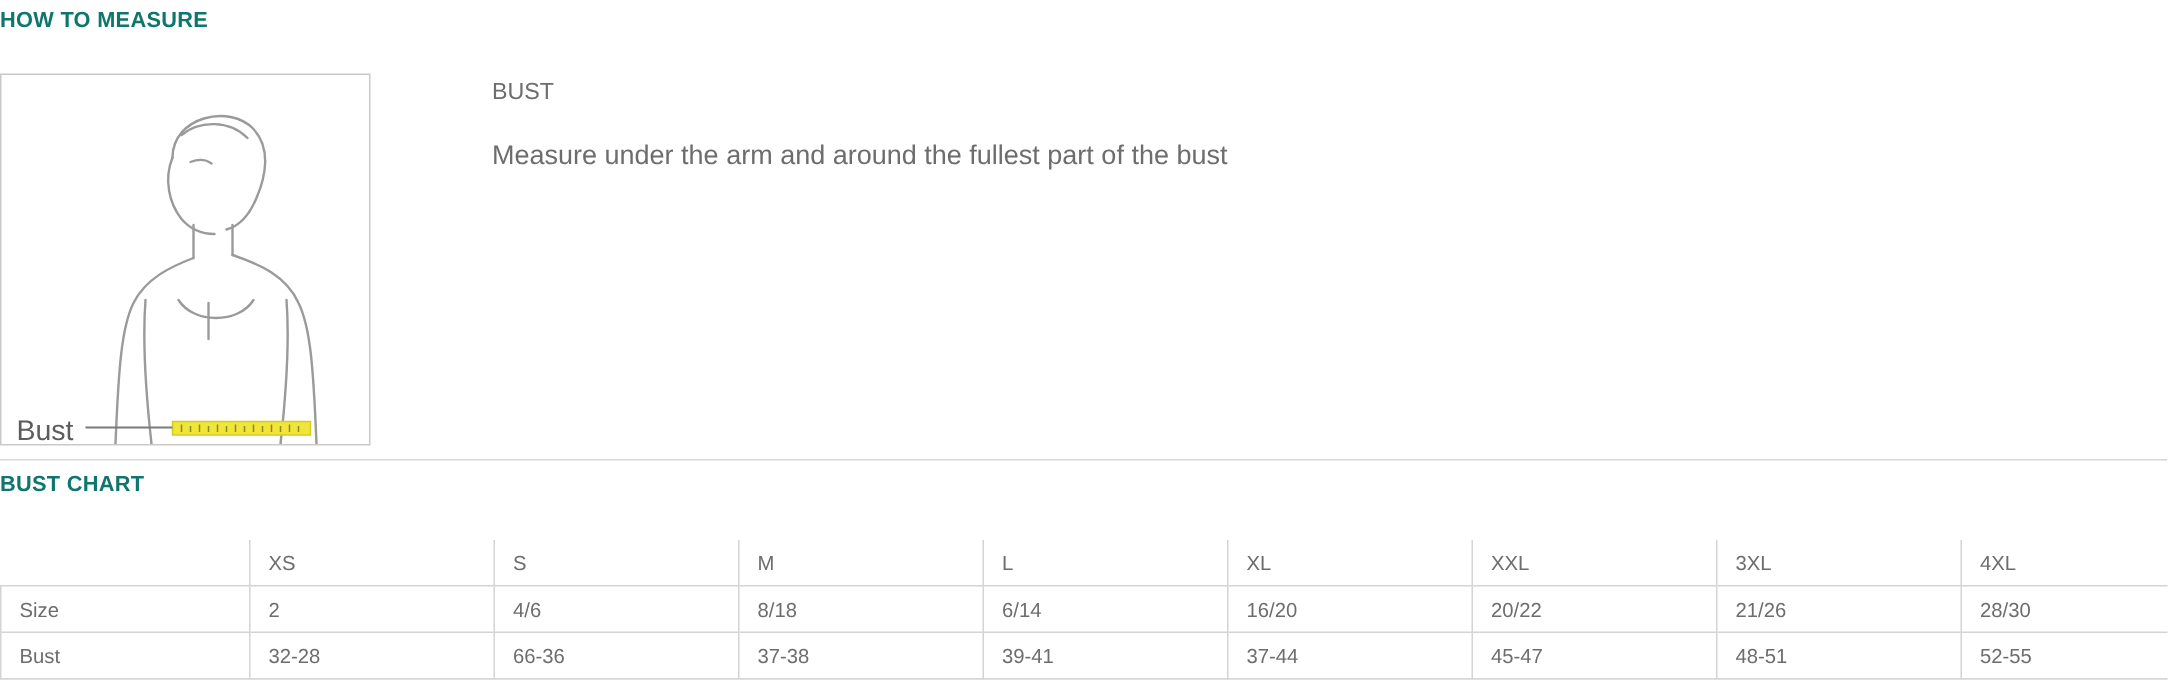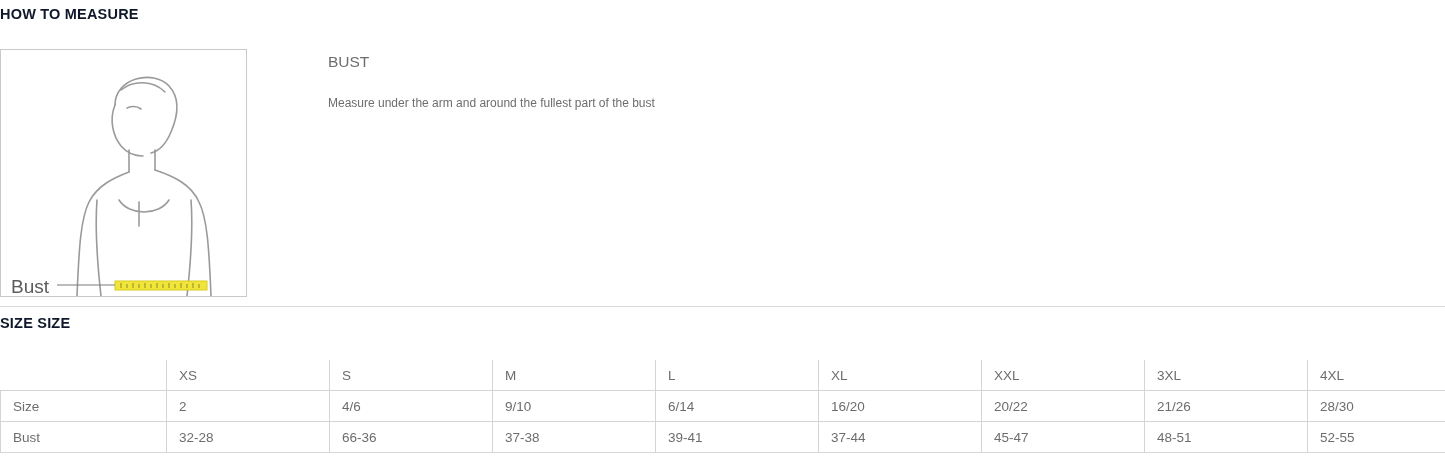--- a/index.html
+++ b/index.html
@@ -15,21 +15,21 @@
     overflow: hidden;
   }
   .page {
     position: relative;
     width: 1445px;
     height: 461px;
   }
   .section-heading {
     font-size: 14.5px;
     font-weight: bold;
-    color: #0f172a;
+    color: #0f766e;
     letter-spacing: 0.2px;
   }
   #how-to-measure-heading {
     position: absolute;
     left: 0px;
     top: 6px;
   }
   .measure-block {
     position: absolute;
     left: 0px;
@@ -56,21 +56,21 @@
     left: 328px;
     top: 4px;
     width: 700px;
   }
   .measure-title {
     font-size: 15.5px;
     color: #6d6d6d;
     margin-bottom: 16px;
   }
   .measure-desc {
-    font-size: 12px;
+    font-size: 18px;
     color: #6d6d6d;
     line-height: 33px;
     max-width: 560px;
   }
   .divider {
     position: absolute;
     left: 0px;
     top: 306px;
     width: 1445px;
     height: 1px;
@@ -182,21 +182,21 @@
 
     <div class="measure-text">
       <div class="measure-title">BUST</div>
       <div class="measure-desc">Measure under the arm and around the fullest part of the bust</div>
     </div>
 
   </div>
 
   <div class="divider"></div>
 
-  <div class="section-heading" id="size-chart-heading">SIZE SIZE</div>
+  <div class="section-heading" id="size-chart-heading">BUST CHART</div>
 
   <div class="table-wrap">
     <table class="size-chart">
       <colgroup>
         <col class="label-col">
         <col class="size-col">
           <col class="size-col">
           <col class="size-col">
           <col class="size-col">
         <col class="size-col">
@@ -215,21 +215,21 @@
           <th>XXL</th>
           <th>3XL</th>
           <th>4XL</th>
         </tr>
       </thead>
       <tbody>
         <tr>
           <td>Size</td>
           <td>2</td>
           <td>4/6</td>
-          <td>9/10</td>
+          <td>8/18</td>
           <td>6/14</td>
           <td>16/20</td>
           <td>20/22</td>
           <td>21/26</td>
           <td>28/30</td>
         </tr>
         <tr>
           <td>Bust</td>
           <td>32-28</td>
           <td>66-36</td>

